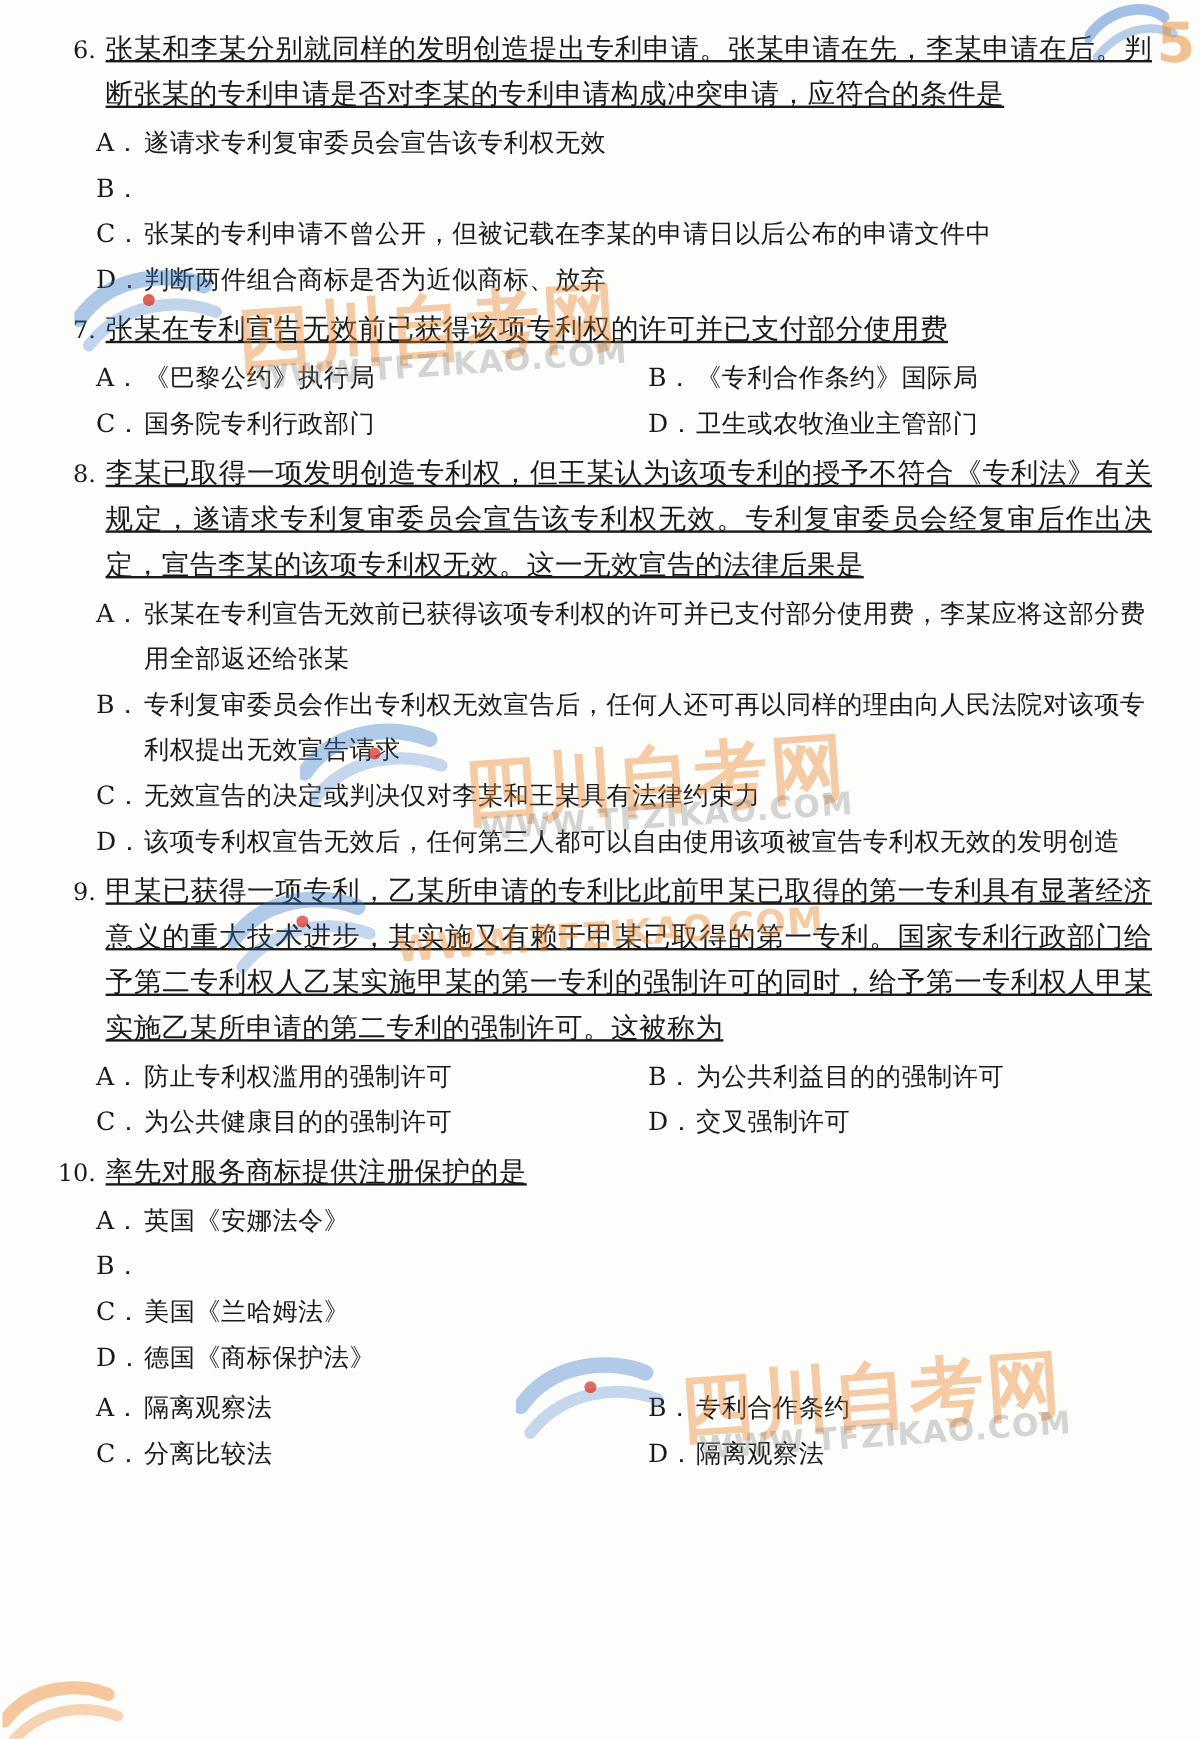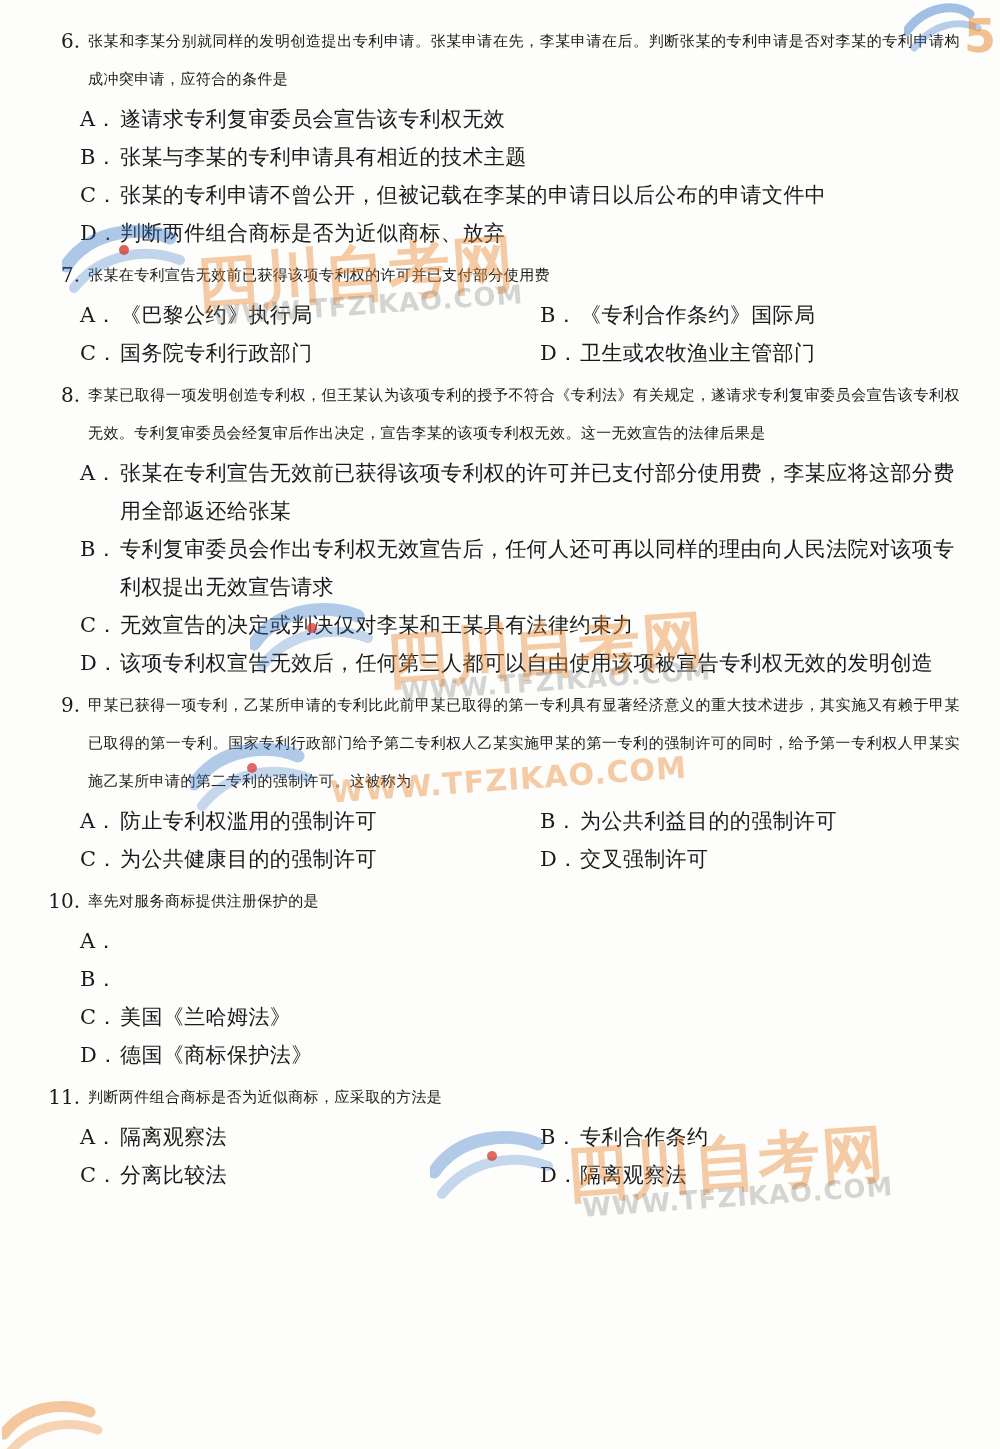--- a/index.html
+++ b/index.html
@@ -31,24 +31,25 @@
     width: 46px;
     min-width: 46px;
     text-align: right;
     padding-right: 8px;
     font-size: 20px;
     line-height: 38px;
     font-family: "DejaVu Serif", "Liberation Serif", serif;
   }
   .q-body {
     flex: 1;
-    font-size: 15px;
+    font-size: 23px;
     line-height: 38px;
     letter-spacing: 0.4px;
     text-align: justify;
+    text-decoration: underline;
   }
   .opts {
     margin: 0 0 4px 0;
   }
   .opt-row {
     display: flex;
     margin-left: 46px;
   }
   .opt {
     display: flex;
@@ -177,21 +178,20 @@
     <div class="q-num">6.</div>
     <div class="q-body">张某和李某分别就同样的发明创造提出专利申请。张某申请在先，李某申请在后。判断张某的专利申请是否对李某的专利申请构成冲突申请，应符合的条件是</div>
   </div>
   <div class="opts">
     <div class="opt-full">
       <span class="lab">A．</span>
       <span class="txt">遂请求专利复审委员会宣告该专利权无效</span>
     </div>
     <div class="opt-full">
       <span class="lab">B．</span>
-      <span class="txt">张某与李某的专利申请具有相近的技术主题</span>
     </div>
     <div class="opt-full">
       <span class="lab">C．</span>
       <span class="txt">张某的专利申请不曾公开，但被记载在李某的申请日以后公布的申请文件中</span>
     </div>
     <div class="opt-full">
       <span class="lab">D．</span>
       <span class="txt">判断两件组合商标是否为近似商标、放弃</span>
     </div>
   </div>
@@ -273,38 +273,35 @@
     </div>
   </div>
 
   <div class="q">
     <div class="q-num">10.</div>
     <div class="q-body">率先对服务商标提供注册保护的是</div>
   </div>
   <div class="opts">
     <div class="opt-full">
       <span class="lab">A．</span>
+      <span class="txt">英国《安娜法令》</span>
     </div>
     <div class="opt-full">
       <span class="lab">B．</span>
     </div>
     <div class="opt-full">
       <span class="lab">C．</span>
       <span class="txt">美国《兰哈姆法》</span>
     </div>
     <div class="opt-full">
       <span class="lab">D．</span>
       <span class="txt">德国《商标保护法》</span>
     </div>
   </div>
 
-  <div class="q">
-    <div class="q-num">11.</div>
-    <div class="q-body">判断两件组合商标是否为近似商标，应采取的方法是</div>
-  </div>
   <div class="opts">
     <div class="opt-row">
       <div class="opt opt-half">
         <span class="lab">A．</span>
         <span class="txt">隔离观察法</span>
       </div>
       <div class="opt opt-half2">
         <span class="lab">B．</span>
         <span class="txt">专利合作条约</span>
       </div>

